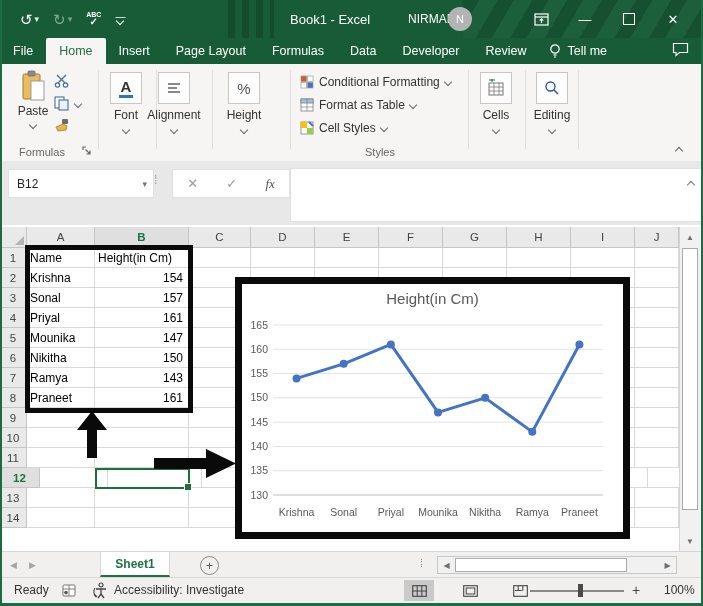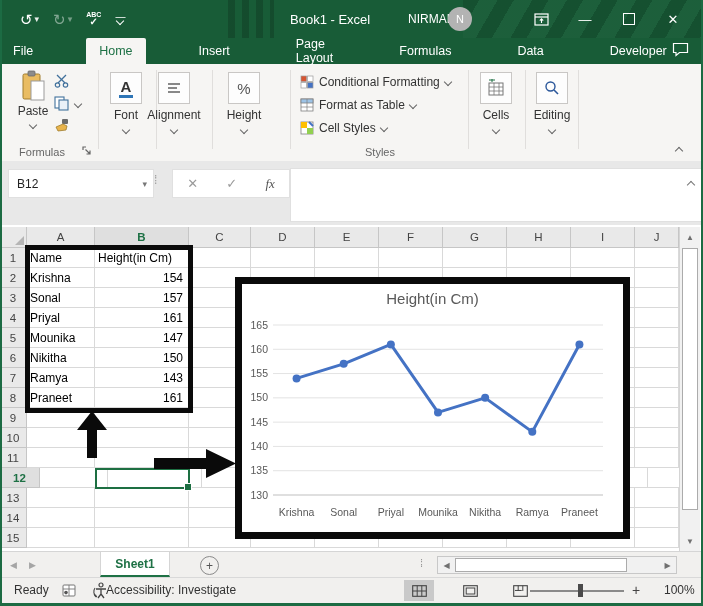--- a/index.html
+++ b/index.html
@@ -25,21 +25,21 @@
   .qatdrop{display:flex;flex-direction:column;align-items:center;line-height:.5;font-size:9px;}
   .tb-title{position:absolute;left:290px;top:0;height:38px;display:flex;align-items:center;font-size:13px;z-index:2;}
   .tb-user{position:absolute;left:408px;top:0;height:38px;display:flex;align-items:center;font-size:12px;z-index:2;}
   .avatar{position:absolute;left:448px;top:7px;width:24px;height:24px;border-radius:50%;background:#B3B3B3;color:#fff;
      display:flex;align-items:center;justify-content:center;font-size:11px;z-index:2;}
   .winbtns{position:absolute;right:8px;top:0;height:38px;display:flex;align-items:center;gap:0;z-index:2;}
   .wbtn{width:44px;height:38px;display:flex;align-items:center;justify-content:center;color:#fff;font-size:13px;}
   .maxsq{width:10px;height:10px;border:1.4px solid #fff;display:inline-block;}
 
   
-  .tabrow{position:absolute;left:0;top:38px;width:703px;height:26px;background:#185C37;display:flex;align-items:stretch;z-index:3;gap:40px;}
+  .tabrow{position:absolute;left:0;top:38px;width:703px;height:26px;background:#185C37;display:flex;align-items:stretch;z-index:3;}
   .rtab{color:#fff;font-size:12.5px;display:flex;align-items:center;padding:0 13px;}
   .rtab.sel{background:#F6F5F3;color:#1E7145;border-radius:2px 2px 0 0;}
   .tellme{display:flex;align-items:center;gap:6px;color:#fff;font-size:12.5px;padding:0 10px;}
   .comment-ic{position:absolute;right:14px;top:4px;}
 
   
   .ribbon{position:absolute;left:0;top:64px;width:703px;height:97px;background:#F6F5F3;border-bottom:2px solid #DCDADA;}
   .rsep{position:absolute;top:6px;bottom:12px;width:1px;background:#E0DEDC;}
   .glabel{position:absolute;font-size:11px;color:#666;text-align:center;}
   .bigbtn{position:absolute;display:flex;flex-direction:column;align-items:center;}
@@ -99,21 +99,21 @@
   .addsheet{position:absolute;left:200px;top:4px;width:17px;height:17px;border:1px solid #8A8A8A;border-radius:50%;
      display:flex;align-items:center;justify-content:center;color:#555;font-size:12px;line-height:1;}
   .tdots{position:absolute;left:420px;top:5px;color:#999;font-size:11px;}
   .hscroll{position:absolute;left:437px;top:4px;width:240px;height:18px;background:#F1F1F1;border:1px solid #C8C8C8;box-sizing:border-box;}
   .hsb{position:absolute;top:0;height:16px;width:15px;display:flex;align-items:center;justify-content:center;color:#707070;font-size:8px;}
   .hthumb{position:absolute;left:17px;top:1px;width:172px;height:14px;background:#fff;border:1px solid #ABABAB;box-sizing:border-box;}
 
   
   .statusbar{position:absolute;left:0;top:577px;width:703px;height:26px;background:#F1F0EE;border-top:1px solid #D9D9D9;box-sizing:border-box;font-size:12px;color:#333;}
   .st-ready{position:absolute;left:14px;top:5px;}
-  .st-acc{position:absolute;left:106px;top:5px;text-align:right;}
+  .st-acc{position:absolute;left:114px;top:5px;text-align:right;}
   .viewbtn{position:absolute;top:2px;width:30px;height:21px;display:flex;align-items:center;justify-content:center;}
   .viewbtn.sel{background:#C9C9C9;}
   .zoomout{position:absolute;left:514px;top:4px;color:#444;font-size:14px;}
   .ztrack{position:absolute;left:530px;top:12px;width:94px;height:1.5px;background:#8A8A8A;}
   .zthumb{position:absolute;left:578px;top:6px;width:5px;height:13px;background:#4A4A4A;}
   .zoomin{position:absolute;left:632px;top:4px;color:#444;font-size:14px;}
   .zpct{position:absolute;left:664px;top:5px;}
 </style>
 </head>
 <body>
@@ -513,33 +513,20 @@
           <div class="g-cell" style="width: 64px; height: 20px;"></div>
           <div class="g-cell" style="width: 64px; height: 20px;"></div>
           <div class="g-cell" style="width: 64px; height: 20px;"></div>
           <div class="g-cell" style="width: 64px; height: 20px;"></div>
           <div class="g-cell" style="width: 64px; height: 20px;"></div>
           <div class="g-cell" style="width: 64px; height: 20px;"></div>
           <div class="g-cell" style="width: 44px; height: 20px;"></div>
         </div>
         <div class="g-row">
           <div class="g-rh" style="width: 27px; height: 20px;">14</div>
-          <div class="g-cell" style="width: 68px; height: 20px;"></div>
-          <div class="g-cell" style="width: 94px; height: 20px;"></div>
-          <div class="g-cell" style="width: 62px; height: 20px;"></div>
-          <div class="g-cell" style="width: 64px; height: 20px;"></div>
-          <div class="g-cell" style="width: 64px; height: 20px;"></div>
-          <div class="g-cell" style="width: 64px; height: 20px;"></div>
-          <div class="g-cell" style="width: 64px; height: 20px;"></div>
-          <div class="g-cell" style="width: 64px; height: 20px;"></div>
-          <div class="g-cell" style="width: 64px; height: 20px;"></div>
-          <div class="g-cell" style="width: 44px; height: 20px;"></div>
-        </div>
-        <div class="g-row">
-          <div class="g-rh" style="width: 27px; height: 20px;">15</div>
           <div class="g-cell" style="width: 68px; height: 20px;"></div>
           <div class="g-cell" style="width: 94px; height: 20px;"></div>
           <div class="g-cell" style="width: 62px; height: 20px;"></div>
           <div class="g-cell" style="width: 64px; height: 20px;"></div>
           <div class="g-cell" style="width: 64px; height: 20px;"></div>
           <div class="g-cell" style="width: 64px; height: 20px;"></div>
           <div class="g-cell" style="width: 64px; height: 20px;"></div>
           <div class="g-cell" style="width: 64px; height: 20px;"></div>
           <div class="g-cell" style="width: 64px; height: 20px;"></div>
           <div class="g-cell" style="width: 44px; height: 20px;"></div>

